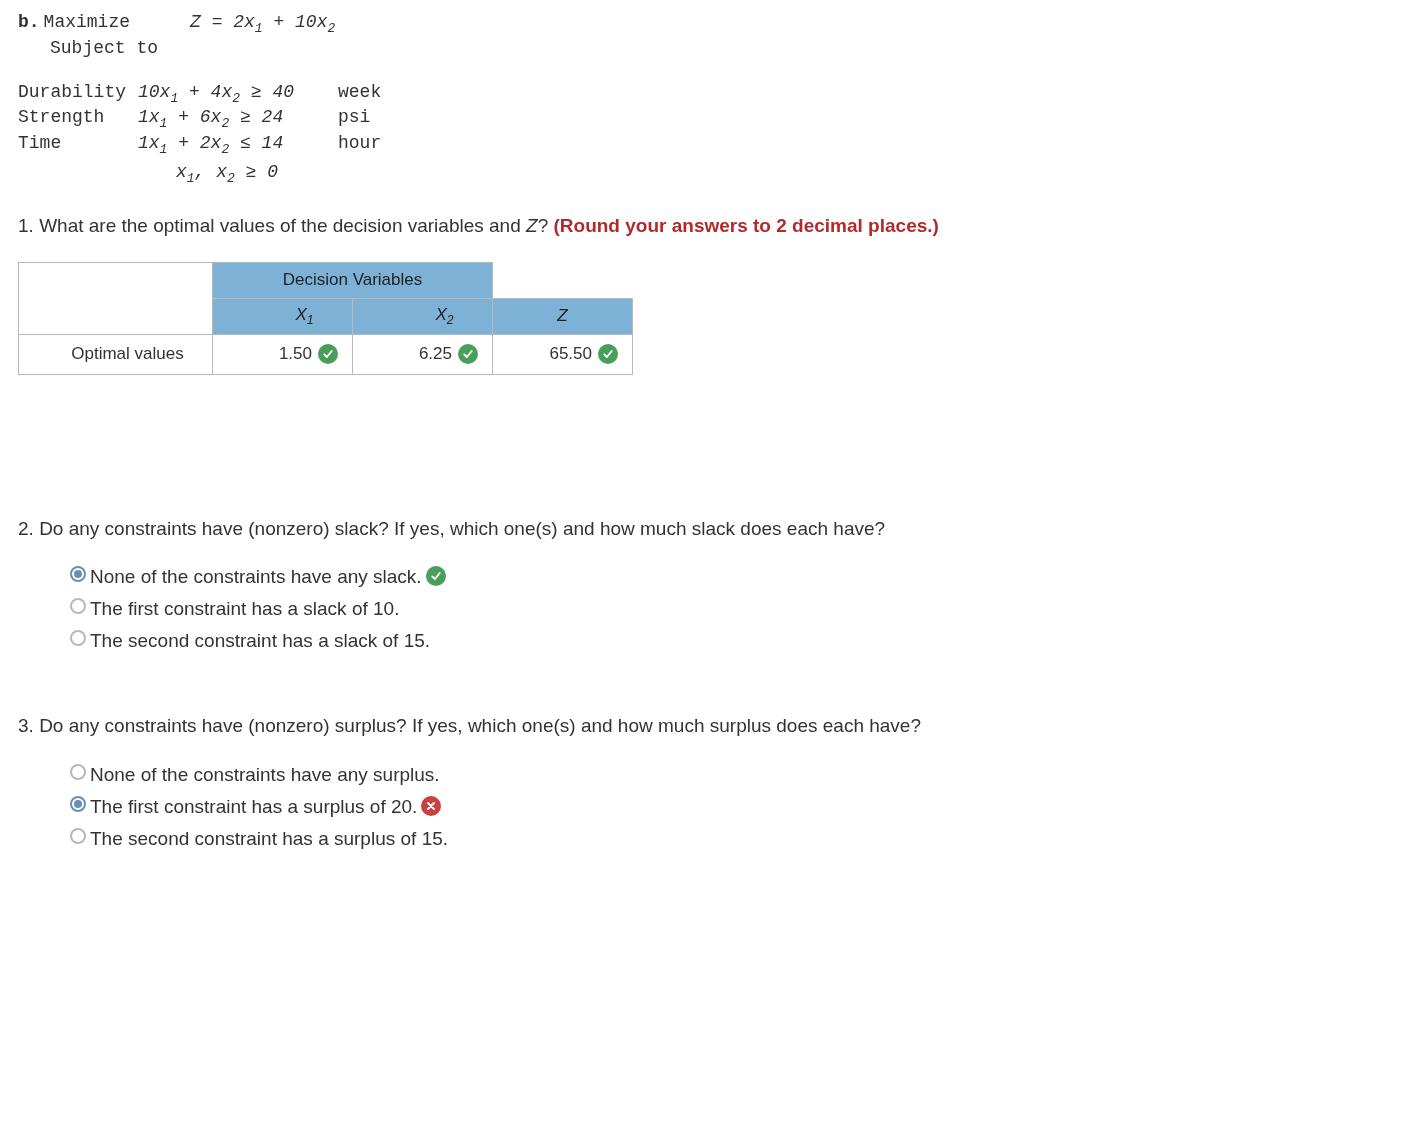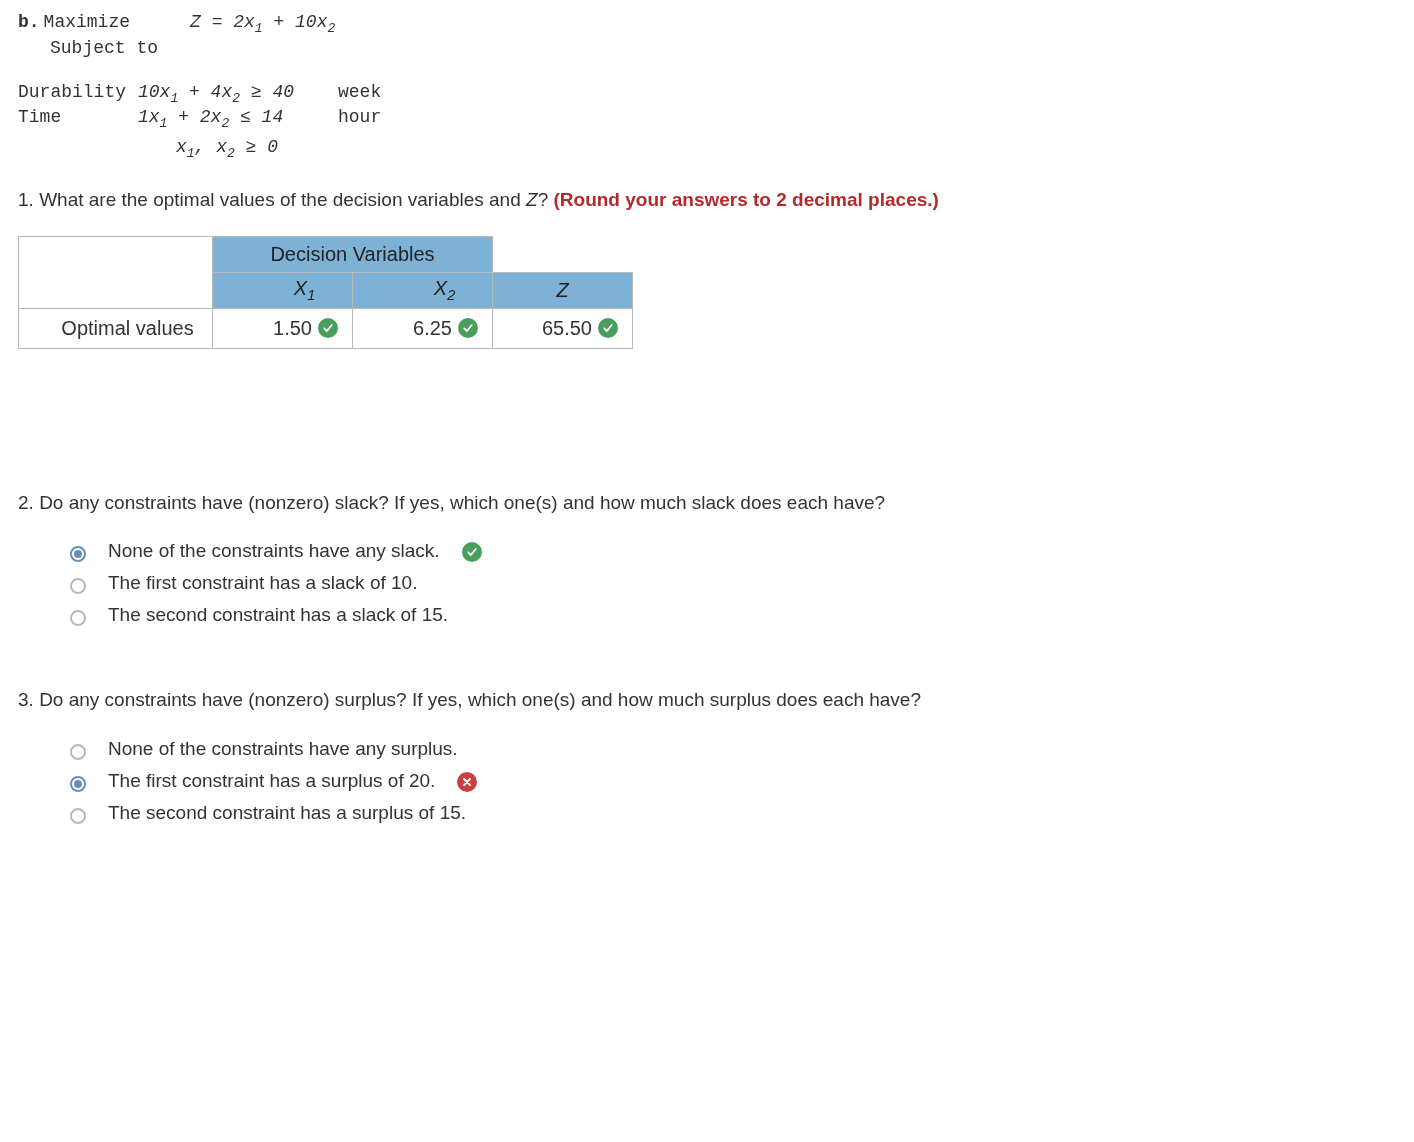--- a/index.html
+++ b/index.html
@@ -26,34 +26,34 @@
     .question { font-size: 19px; color: #333; line-height: 1.45; margin-bottom: 22px; }
     .italic-var { font-style: italic; }
     .hint { color: #b42a2a; font-weight: bold; }
     table.answer-table {
       border-collapse: collapse;
       margin-bottom: 140px;
     }
     table.answer-table td, table.answer-table th {
       border: 1px solid #b8b8b8;
       text-align: center;
-      font-size: 20px;
+      font-size: 17px;
     }
     table.answer-table th { font-weight: normal; }
     table.answer-table .hdr { background: #7eb1d6; color: #222; }
     table.answer-table .varhdr { background: #7eb1d6; color: #222; font-style: italic; }
     table.answer-table .blank-corner { background: #fff; }
     .col-label { width: 194px; height: 36px; }
     .col-x { width: 140px; height: 36px; padding-left: 44px; }
     .col-z { width: 140px; height: 36px; }
     .row-label { text-align: left; padding-left: 24px; height: 40px; }
     .val-cell { text-align: right !important; padding-right: 14px; height: 40px; font-size: 17px; }
     .val-cell .val-wrap { display: inline-flex; align-items: center; gap: 6px; justify-content: flex-end; }
     .options { margin: 24px 0 60px 52px; }
-    .opt-row { display: flex; align-items: flex-end; gap: 22px; margin-bottom: 10px; font-size: 19px; }
+    .opt-row { display: flex; align-items: flex-start; gap: 4px; margin-bottom: 10px; font-size: 19px; }
     .radio {
       width: 16px; height: 16px; border: 2px solid #b8b8b8; border-radius: 50%;
       display: inline-flex; align-items: center; justify-content: center;
       flex-shrink: 0;
     }
     .radio.selected { border-color: #6a8fb3; }
     .radio.selected::after {
       content: ""; width: 8px; height: 8px; border-radius: 50%; background: #6a8fb3;
     }
     .badge {
@@ -74,20 +74,25 @@
   <span class="pb-action">Maximize</span>
   <span class="pb-objective">Z = 2x<sub class="sub">1</sub> + 10x<sub class="sub">2</sub></span>
 </div>
 <div class="subject-to">Subject to</div>
 
 <div class="constraints">
   <div class="crow">
     <span class="cname">Durability</span>
     <span class="cexpr">10x<sub class="sub">1</sub> + 4x<sub class="sub">2</sub> ≥ 40</span>
     <span class="cunit">week</span>
+  </div>
+  <div class="crow">
+    <span class="cname">Strength</span>
+    <span class="cexpr">1x<sub class="sub">1</sub> + 6x<sub class="sub">2</sub> ≥ 24</span>
+    <span class="cunit">psi</span>
   </div>
   <div class="crow">
     <span class="cname">Time</span>
     <span class="cexpr">1x<sub class="sub">1</sub> + 2x<sub class="sub">2</sub> ≤ 14</span>
     <span class="cunit">hour</span>
   </div>
 </div>
 <div class="nonneg">x<sub class="sub">1</sub>, x<sub class="sub">2</sub> ≥ 0</div>
 
 <div class="question">

